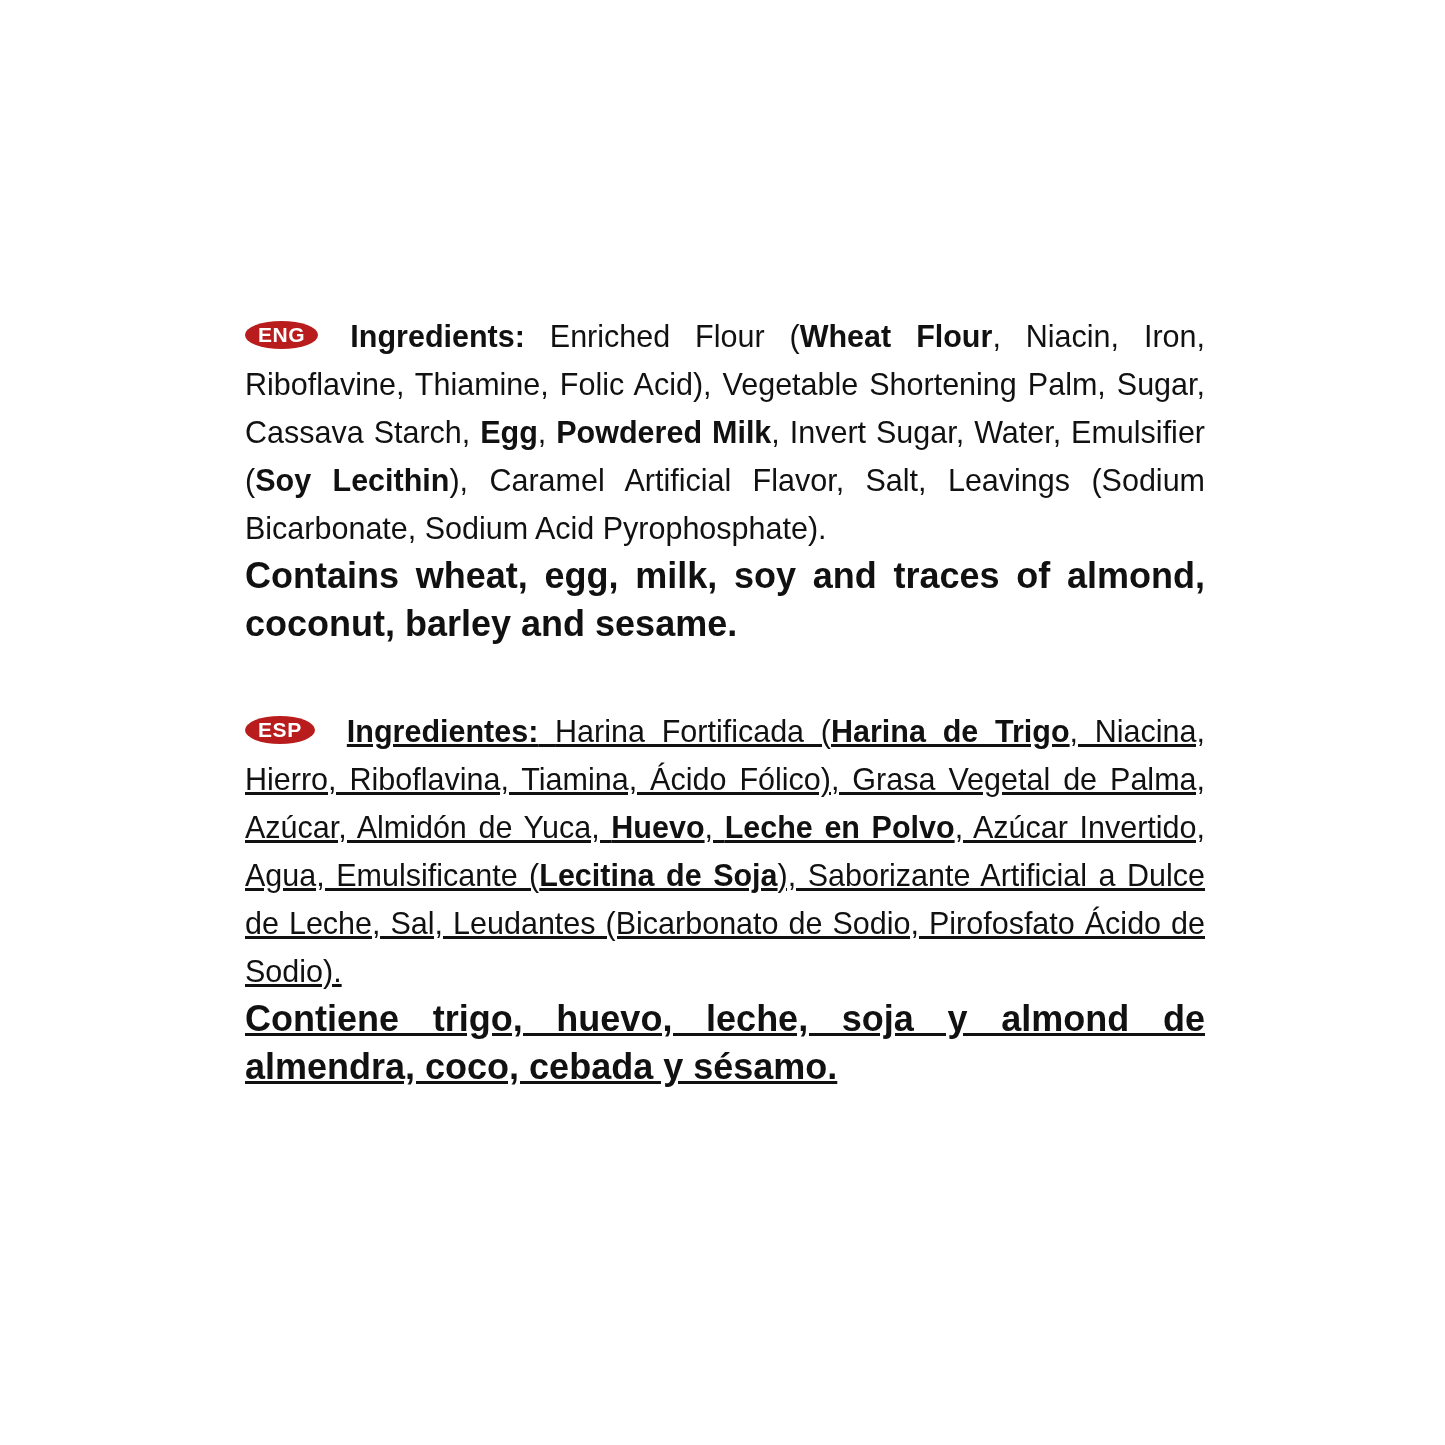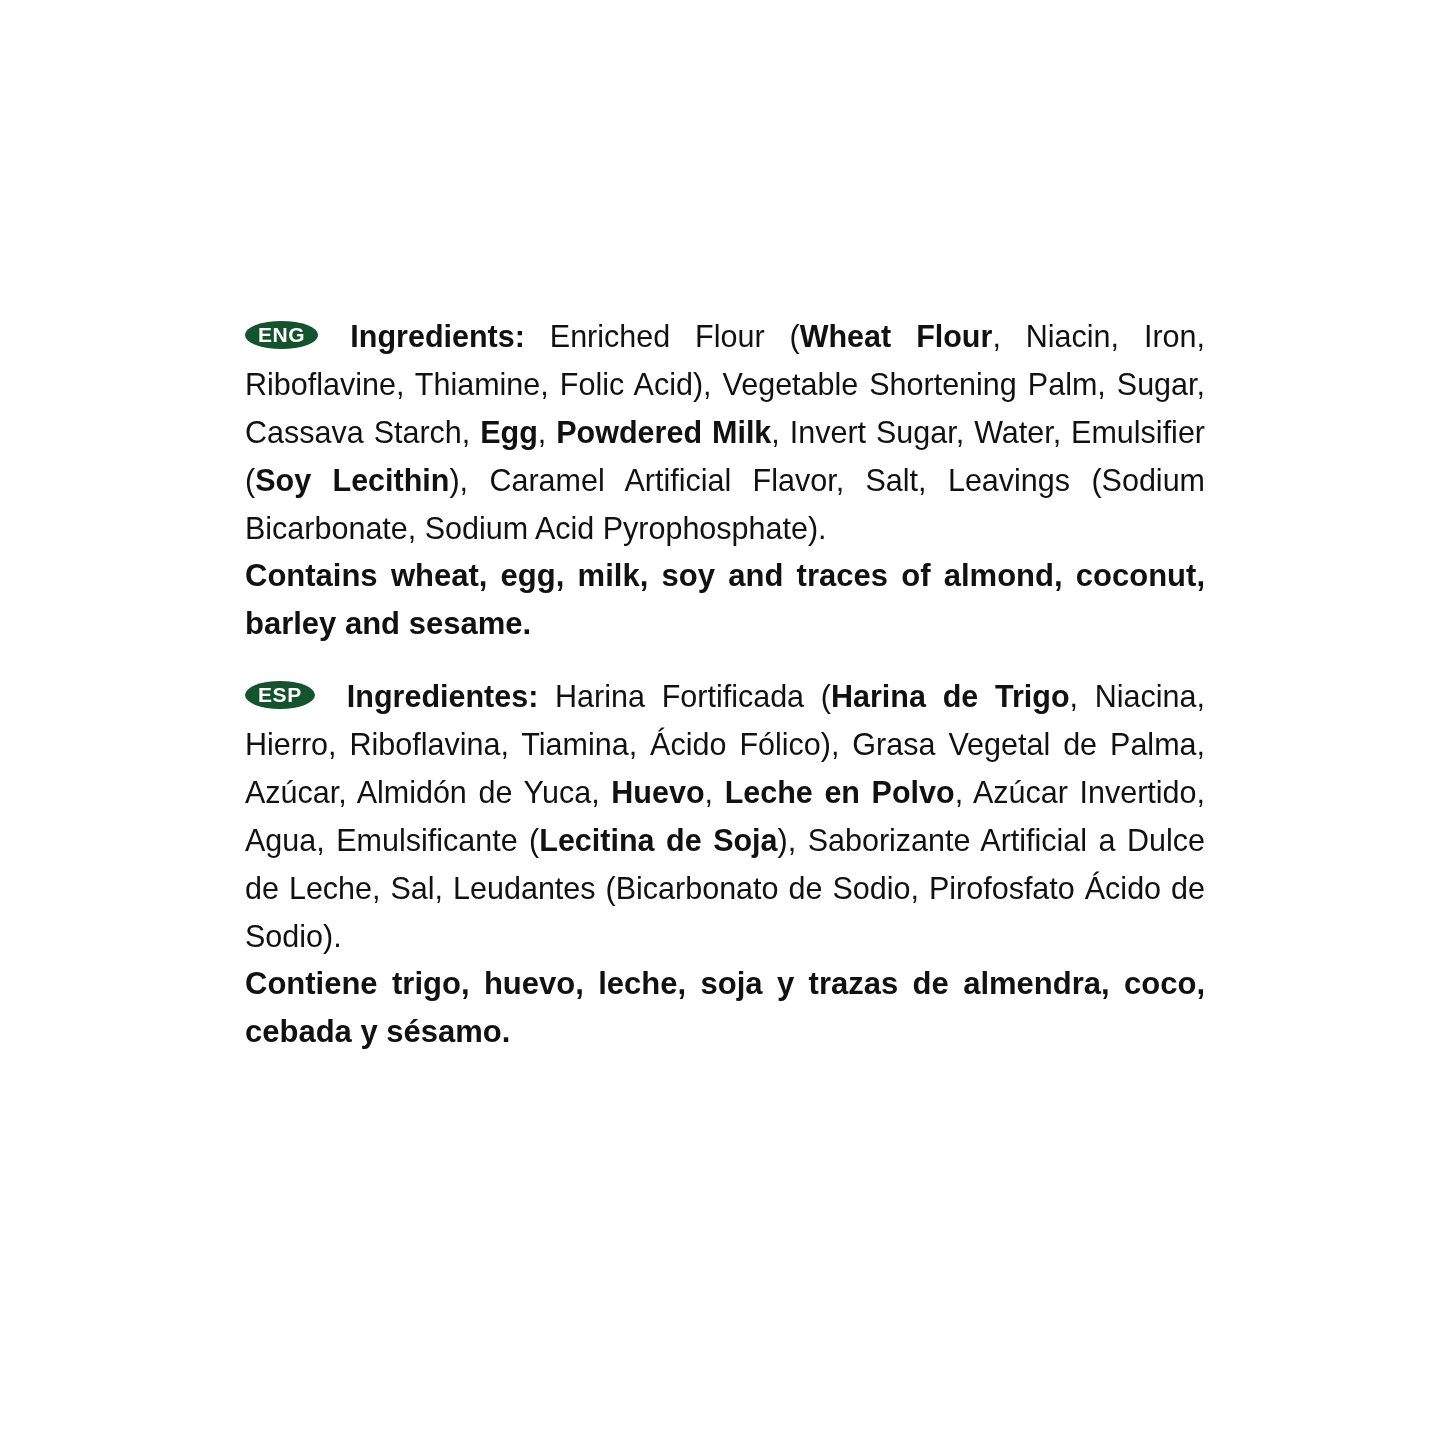--- a/index.html
+++ b/index.html
@@ -19,24 +19,24 @@
     width: 1445px;
     height: 1445px;
     box-sizing: border-box;
   }
   .label-block {
     position: absolute;
     left: 245px;
     width: 960px;
   }
   #eng-block { top: 312px; }
-  #esp-block { top: 672px; }
+  #esp-block { top: 707px; text-decoration: underline; }
   .lang-badge {
     display: inline-block;
-    background: #14532d;
+    background: #b91c1c;
     color: #ffffff;
     border-radius: 50% / 50%;
     padding: 3px 13px 4px 13px;
     font-size: 21px;
     line-height: 1;
     font-weight: bold;
     letter-spacing: 0.6px;
     vertical-align: 5px;
     margin-right: 14px;
     font-family: "Liberation Sans", sans-serif;
@@ -46,21 +46,21 @@
     margin-left: 18px;
   }
   .ingredients-para {
     font-size: 30.5px;
     line-height: 48px;
     text-align: justify;
     text-justify: inter-word;
     margin: 0;
   }
   .contains-para {
-    font-size: 31px;
+    font-size: 36px;
     line-height: 48px;
     font-weight: bold;
     text-align: justify;
     text-align-last: left;
     margin: 0;
     padding-top: 0px;
   }
   b, .b {
     font-weight: bold;
   }
@@ -78,16 +78,16 @@
     <div class="ingredients-para">
       <span class="lang-badge">ENG</span><span class="heading">Ingredients:</span><span class="flow" style="display:inline">&nbsp;<span id="eng-segments"><span>Enriched Flour (</span><span class="b">Wheat Flour</span><span>, Niacin, Iron, Riboflavine, Thiamine, Folic Acid), Vegetable Shortening Palm, Sugar, Cassava Starch, </span><span class="b">Egg</span><span>, </span><span class="b">Powdered Milk</span><span>, Invert Sugar, Water, Emulsifier (</span><span class="b">Soy Lecithin</span><span>), Caramel Artificial Flavor, Salt, Leavings (Sodium Bicarbonate, Sodium Acid Pyrophosphate).</span></span></span>
     </div>
     <div class="contains-para">Contains wheat, egg, milk, soy and traces of almond, coconut, barley and sesame.</div>
   </div>
 
   <div class="label-block" id="esp-block">
     <div class="ingredients-para">
       <span class="lang-badge">ESP</span><span class="heading">Ingredientes:</span><span class="flow" style="display:inline">&nbsp;<span id="esp-segments"><span>Harina Fortificada (</span><span class="b">Harina de Trigo</span><span>, Niacina, Hierro, Riboflavina, Tiamina, Ácido Fólico), Grasa Vegetal de Palma, Azúcar, Almidón de Yuca, </span><span class="b">Huevo</span><span>, </span><span class="b">Leche en Polvo</span><span>, Azúcar Invertido, Agua, Emulsificante (</span><span class="b">Lecitina de Soja</span><span>), Saborizante Artificial a Dulce de Leche, Sal, Leudantes (Bicarbonato de Sodio, Pirofosfato Ácido de Sodio).</span></span></span>
     </div>
-    <div class="contains-para">Contiene trigo, huevo, leche, soja y trazas de almendra, coco, cebada y sésamo.</div>
+    <div class="contains-para">Contiene trigo, huevo, leche, soja y almond de almendra, coco, cebada y sésamo.</div>
   </div>
 
 </div>
 
 </body></html>

